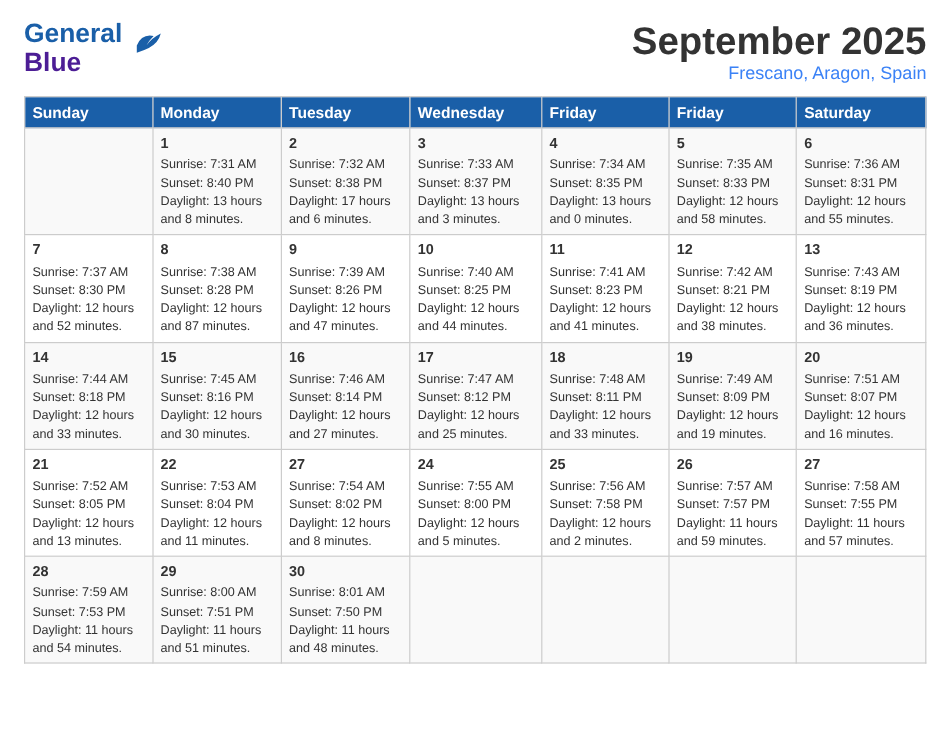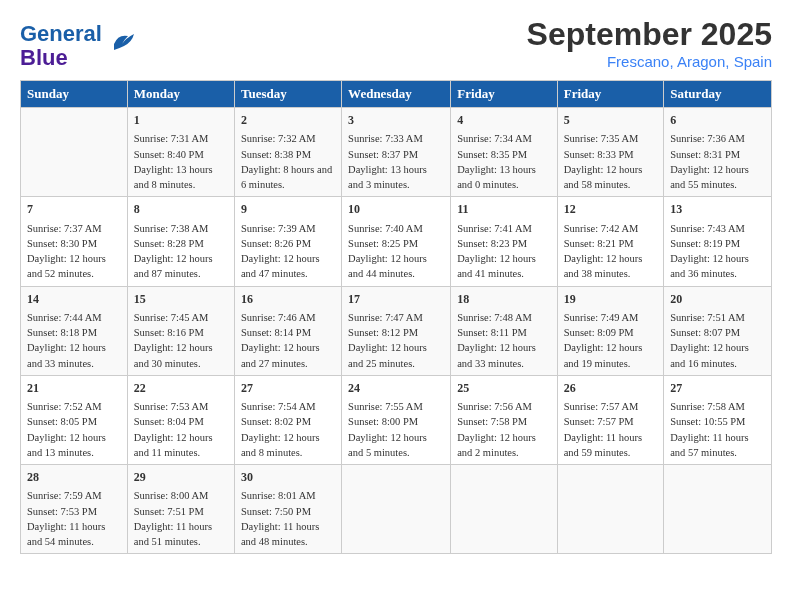--- a/index.html
+++ b/index.html
@@ -9,21 +9,21 @@
       width: 792px;
       height: 612px;
       overflow: hidden;
     }
     .container {
       width: 792px;
       padding: 16px 20px 10px 20px;
     }
     .header {
       display: flex;
-      align-items: flex-end;
+      align-items: flex-start;
       justify-content: space-between;
       margin-bottom: 10px;
     }
     .logo {
       display: flex;
       align-items: center;
     }
     .logo-text {
       font-size: 22px;
       font-weight: bold;
@@ -43,21 +43,20 @@
       color: #333;
     }
     .location {
       font-size: 15px;
       color: #3b82f6;
     }
     table {
       width: 100%;
       border-collapse: collapse;
       font-size: 11px;
-      font-family: Liberation Serif, serif;
     }
     thead th {
       background-color: #1a5fa8;
       color: #fff;
       text-align: left;
       padding: 5px 6px;
       font-size: 13px;
       font-weight: bold;
       border: 1px solid #ccc;
     }
@@ -119,21 +118,21 @@
         <th>Wednesday</th>
         <th>Friday</th>
         <th>Friday</th>
         <th>Saturday</th>
       </tr>
     </thead>
     <tbody id="calendar-body">
     <tr>
           <td class="empty-cell"></td>
           <td><span class="day-num">1</span><span>Sunrise: 7:31 AM</span><br><span>Sunset: 8:40 PM</span><br><span>Daylight: 13 hours and 8 minutes.</span></td>
-          <td><span class="day-num">2</span><span>Sunrise: 7:32 AM</span><br><span>Sunset: 8:38 PM</span><br><span>Daylight: 8 hours and 6 minutes.</span></td>
+          <td><span class="day-num">2</span><span>Sunrise: 7:32 AM</span><br><span>Sunset: 8:38 PM</span><br><span>Daylight: 17 hours and 6 minutes.</span></td>
           <td><span class="day-num">3</span><span>Sunrise: 7:33 AM</span><br><span>Sunset: 8:37 PM</span><br><span>Daylight: 13 hours and 3 minutes.</span></td>
           <td><span class="day-num">4</span><span>Sunrise: 7:34 AM</span><br><span>Sunset: 8:35 PM</span><br><span>Daylight: 13 hours and 0 minutes.</span></td>
           <td><span class="day-num">5</span><span>Sunrise: 7:35 AM</span><br><span>Sunset: 8:33 PM</span><br><span>Daylight: 12 hours and 58 minutes.</span></td>
           <td><span class="day-num">6</span><span>Sunrise: 7:36 AM</span><br><span>Sunset: 8:31 PM</span><br><span>Daylight: 12 hours and 55 minutes.</span></td>
         </tr>
         <tr>
           <td><span class="day-num">7</span><span>Sunrise: 7:37 AM</span><br><span>Sunset: 8:30 PM</span><br><span>Daylight: 12 hours and 52 minutes.</span></td>
           <td><span class="day-num">8</span><span>Sunrise: 7:38 AM</span><br><span>Sunset: 8:28 PM</span><br><span>Daylight: 12 hours and 87 minutes.</span></td>
           <td><span class="day-num">9</span><span>Sunrise: 7:39 AM</span><br><span>Sunset: 8:26 PM</span><br><span>Daylight: 12 hours and 47 minutes.</span></td>
           <td><span class="day-num">10</span><span>Sunrise: 7:40 AM</span><br><span>Sunset: 8:25 PM</span><br><span>Daylight: 12 hours and 44 minutes.</span></td>
@@ -150,21 +149,21 @@
           <td><span class="day-num">19</span><span>Sunrise: 7:49 AM</span><br><span>Sunset: 8:09 PM</span><br><span>Daylight: 12 hours and 19 minutes.</span></td>
           <td><span class="day-num">20</span><span>Sunrise: 7:51 AM</span><br><span>Sunset: 8:07 PM</span><br><span>Daylight: 12 hours and 16 minutes.</span></td>
         </tr>
         <tr>
           <td><span class="day-num">21</span><span>Sunrise: 7:52 AM</span><br><span>Sunset: 8:05 PM</span><br><span>Daylight: 12 hours and 13 minutes.</span></td>
           <td><span class="day-num">22</span><span>Sunrise: 7:53 AM</span><br><span>Sunset: 8:04 PM</span><br><span>Daylight: 12 hours and 11 minutes.</span></td>
           <td><span class="day-num">27</span><span>Sunrise: 7:54 AM</span><br><span>Sunset: 8:02 PM</span><br><span>Daylight: 12 hours and 8 minutes.</span></td>
           <td><span class="day-num">24</span><span>Sunrise: 7:55 AM</span><br><span>Sunset: 8:00 PM</span><br><span>Daylight: 12 hours and 5 minutes.</span></td>
           <td><span class="day-num">25</span><span>Sunrise: 7:56 AM</span><br><span>Sunset: 7:58 PM</span><br><span>Daylight: 12 hours and 2 minutes.</span></td>
           <td><span class="day-num">26</span><span>Sunrise: 7:57 AM</span><br><span>Sunset: 7:57 PM</span><br><span>Daylight: 11 hours and 59 minutes.</span></td>
-          <td><span class="day-num">27</span><span>Sunrise: 7:58 AM</span><br><span>Sunset: 10:55 PM</span><br><span>Daylight: 11 hours and 57 minutes.</span></td>
+          <td><span class="day-num">27</span><span>Sunrise: 7:58 AM</span><br><span>Sunset: 7:55 PM</span><br><span>Daylight: 11 hours and 57 minutes.</span></td>
         </tr>
         <tr>
           <td><span class="day-num">28</span><span>Sunrise: 7:59 AM</span><br><span>Sunset: 7:53 PM</span><br><span>Daylight: 11 hours and 54 minutes.</span></td>
           <td><span class="day-num">29</span><span>Sunrise: 8:00 AM</span><br><span>Sunset: 7:51 PM</span><br><span>Daylight: 11 hours and 51 minutes.</span></td>
           <td><span class="day-num">30</span><span>Sunrise: 8:01 AM</span><br><span>Sunset: 7:50 PM</span><br><span>Daylight: 11 hours and 48 minutes.</span></td>
           <td class="empty-cell"></td>
           <td class="empty-cell"></td>
           <td class="empty-cell"></td>
           <td class="empty-cell"></td>
         </tr>

